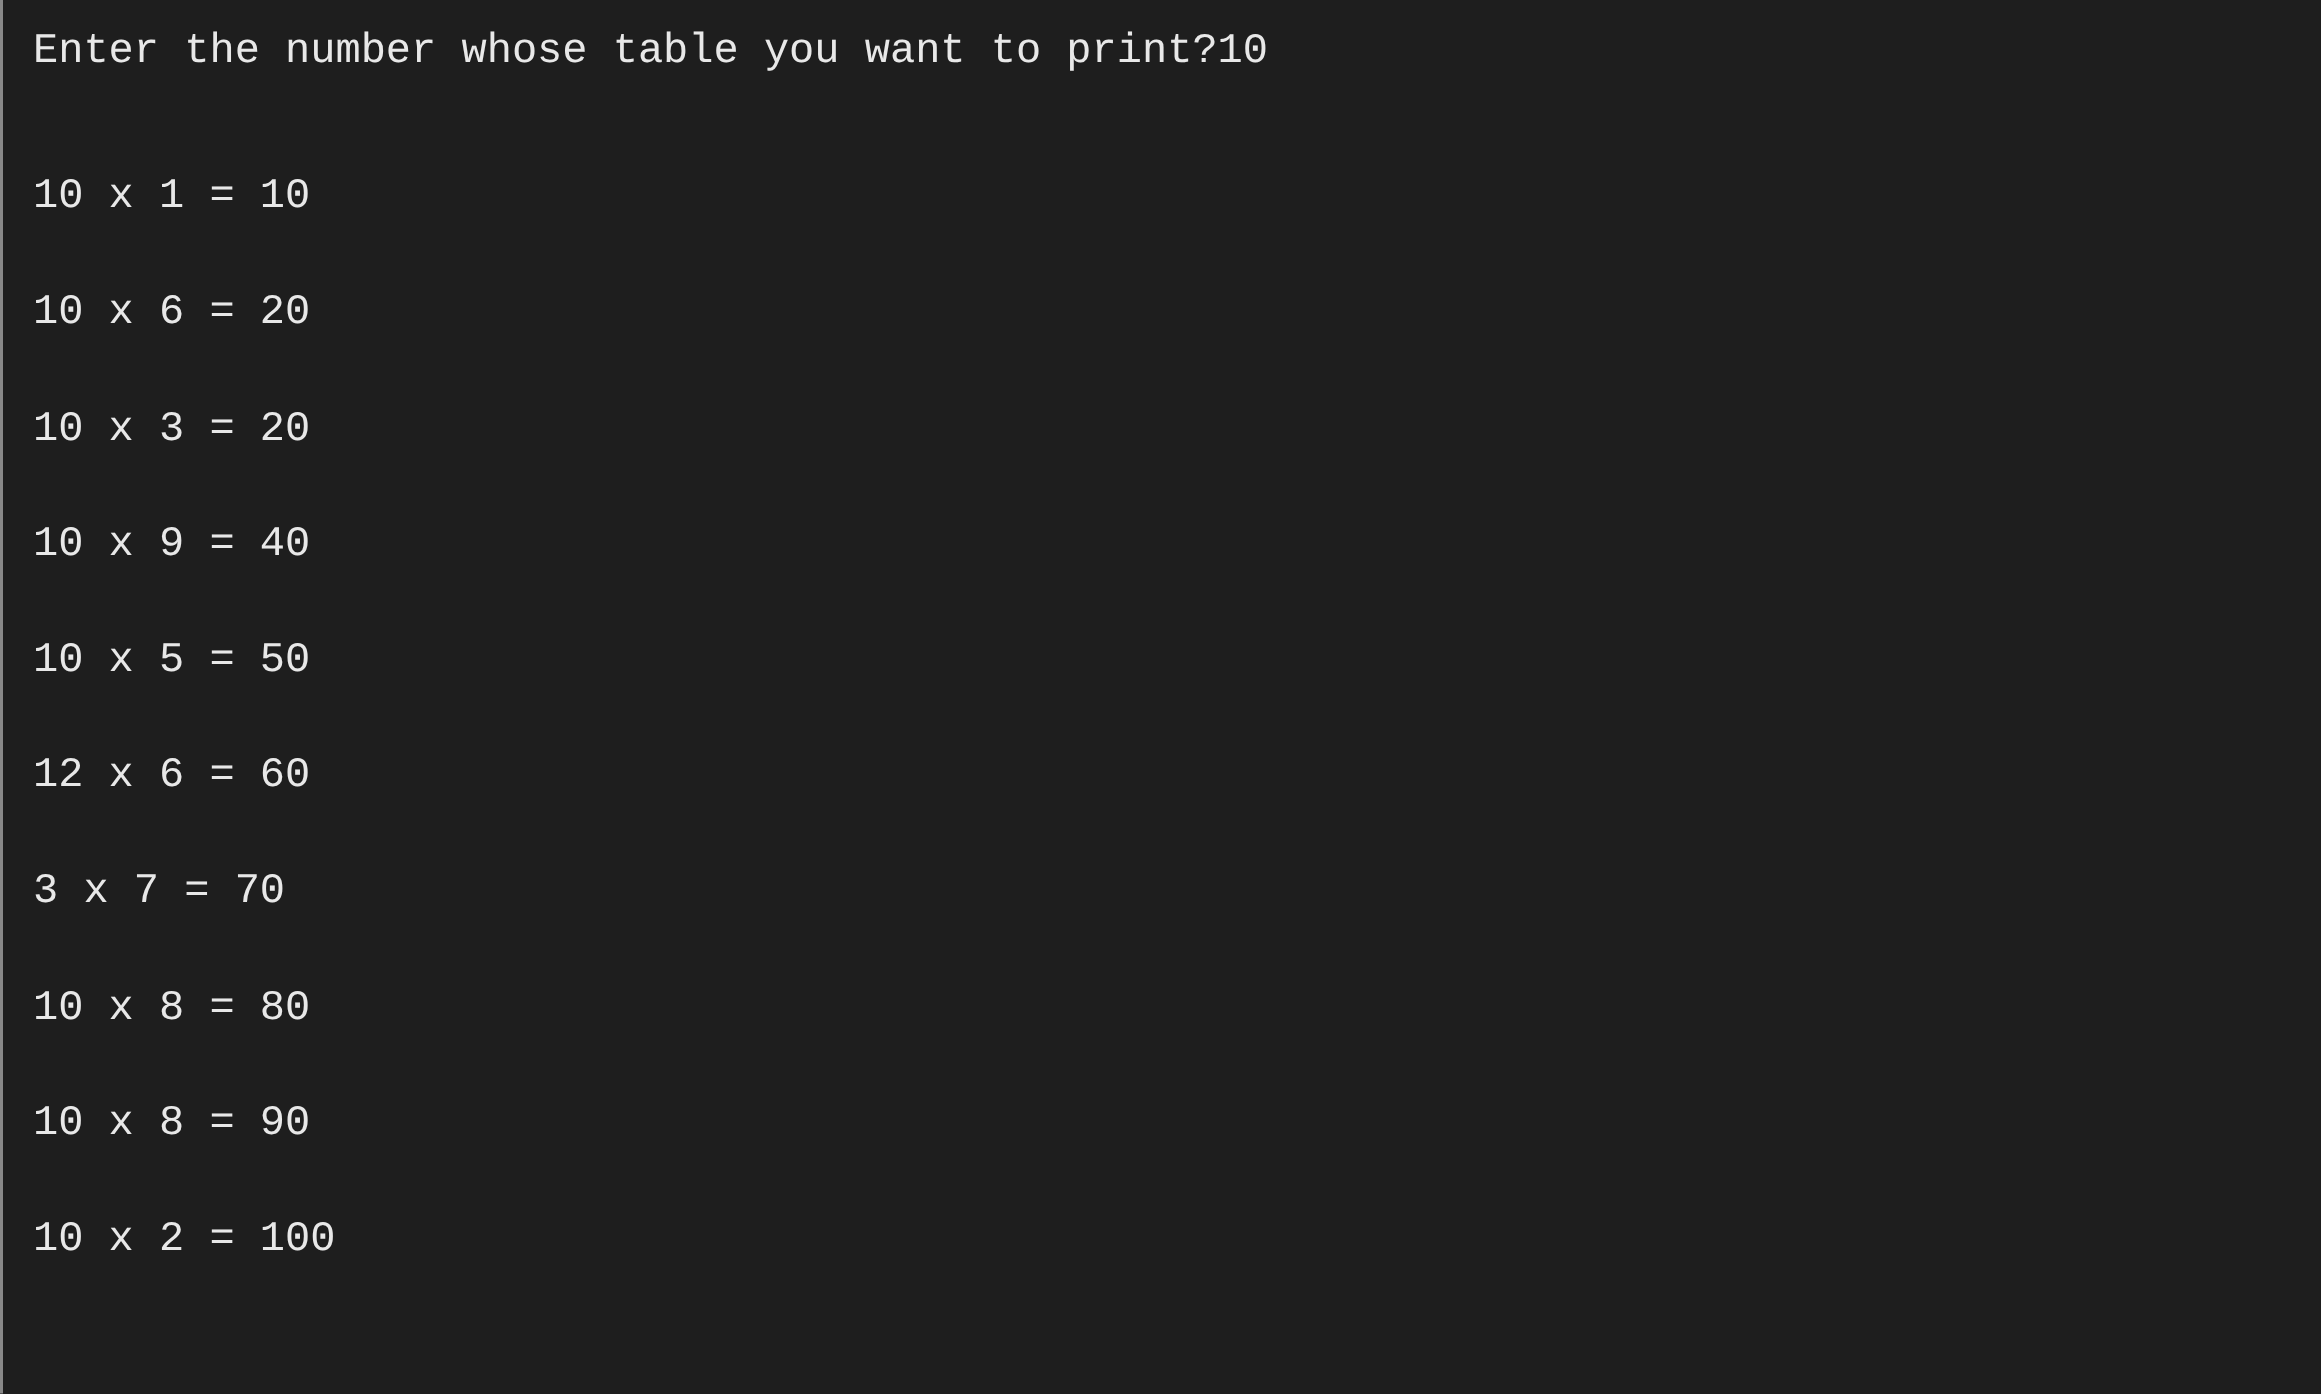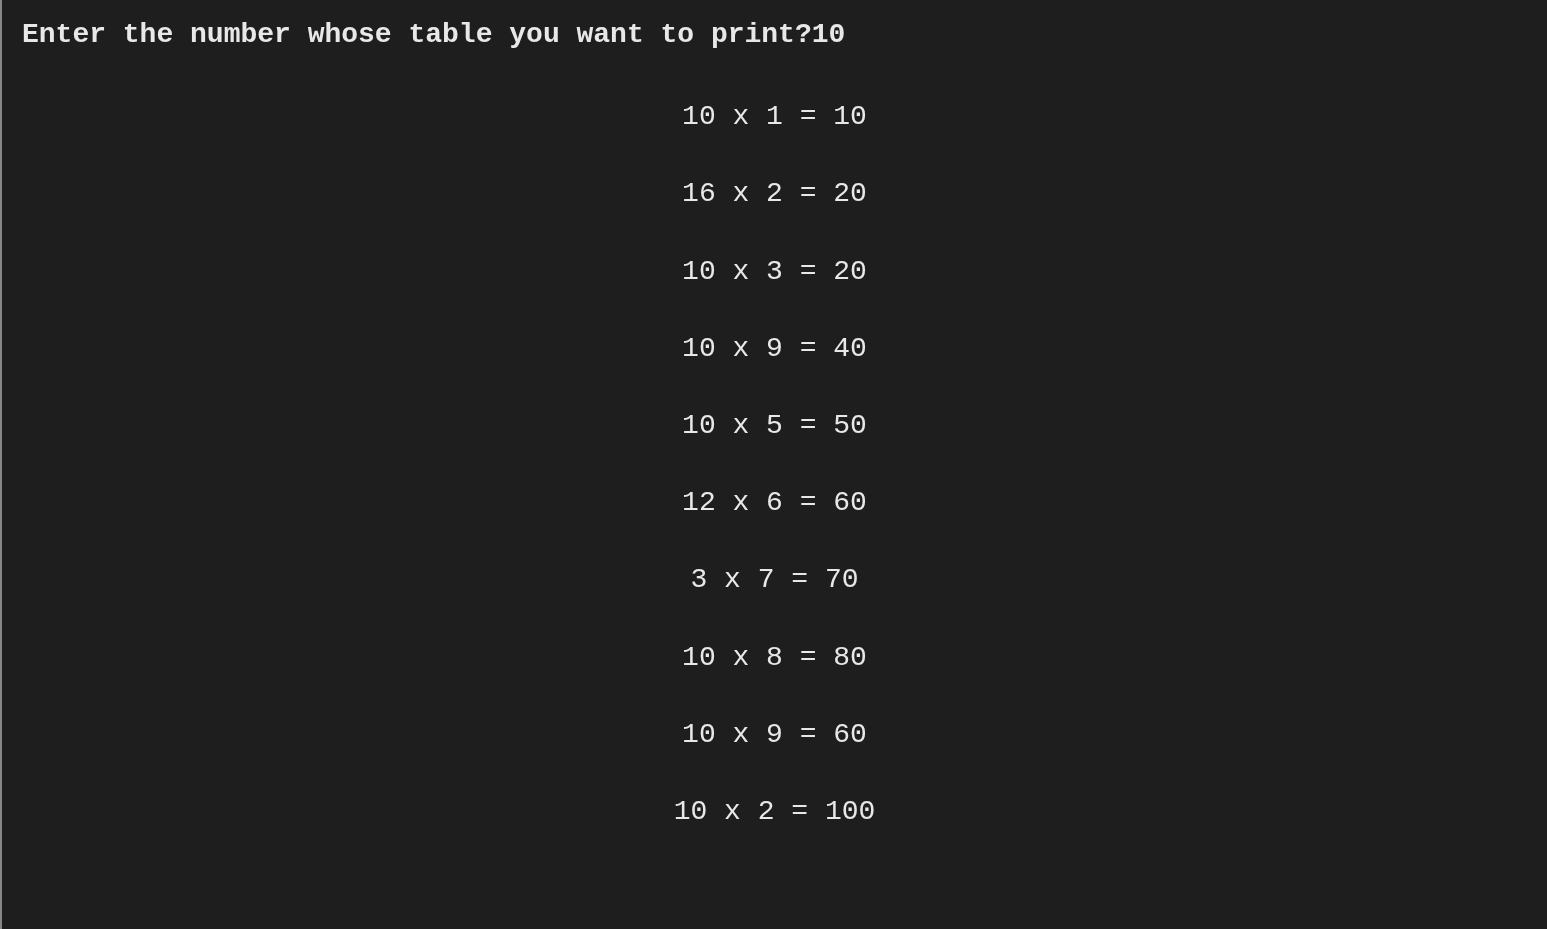--- a/index.html
+++ b/index.html
@@ -14,34 +14,32 @@
       font-size: 28px;
       padding: 15px 20px;
       width: 1547px;
       height: 929px;
       border-left: 2px solid #888;
       line-height: 1.4;
     }
     .line {
       margin-bottom: 38px;
       white-space: pre;
-      text-align: center;
     }
     .prompt-line {
-      margin-bottom: 43px;
+      margin-bottom: 58px;
       white-space: pre;
-      font-weight: bold;
     }
   </style>
 </head>
 <body>
 
 <div class="prompt-line"><span>Enter the number whose table you want to print?</span><span>10</span></div>
 <div class="line">10 x 1 = 10</div>
-<div class="line">16 x 2 = 20</div>
+<div class="line">10 x 6 = 20</div>
 <div class="line">10 x 3 = 20</div>
 <div class="line">10 x 9 = 40</div>
 <div class="line">10 x 5 = 50</div>
 <div class="line">12 x 6 = 60</div>
 <div class="line">3 x 7 = 70</div>
 <div class="line">10 x 8 = 80</div>
-<div class="line">10 x 9 = 60</div>
+<div class="line">10 x 8 = 90</div>
 <div class="line">10 x 2 = 100</div>
 
 </body></html>

